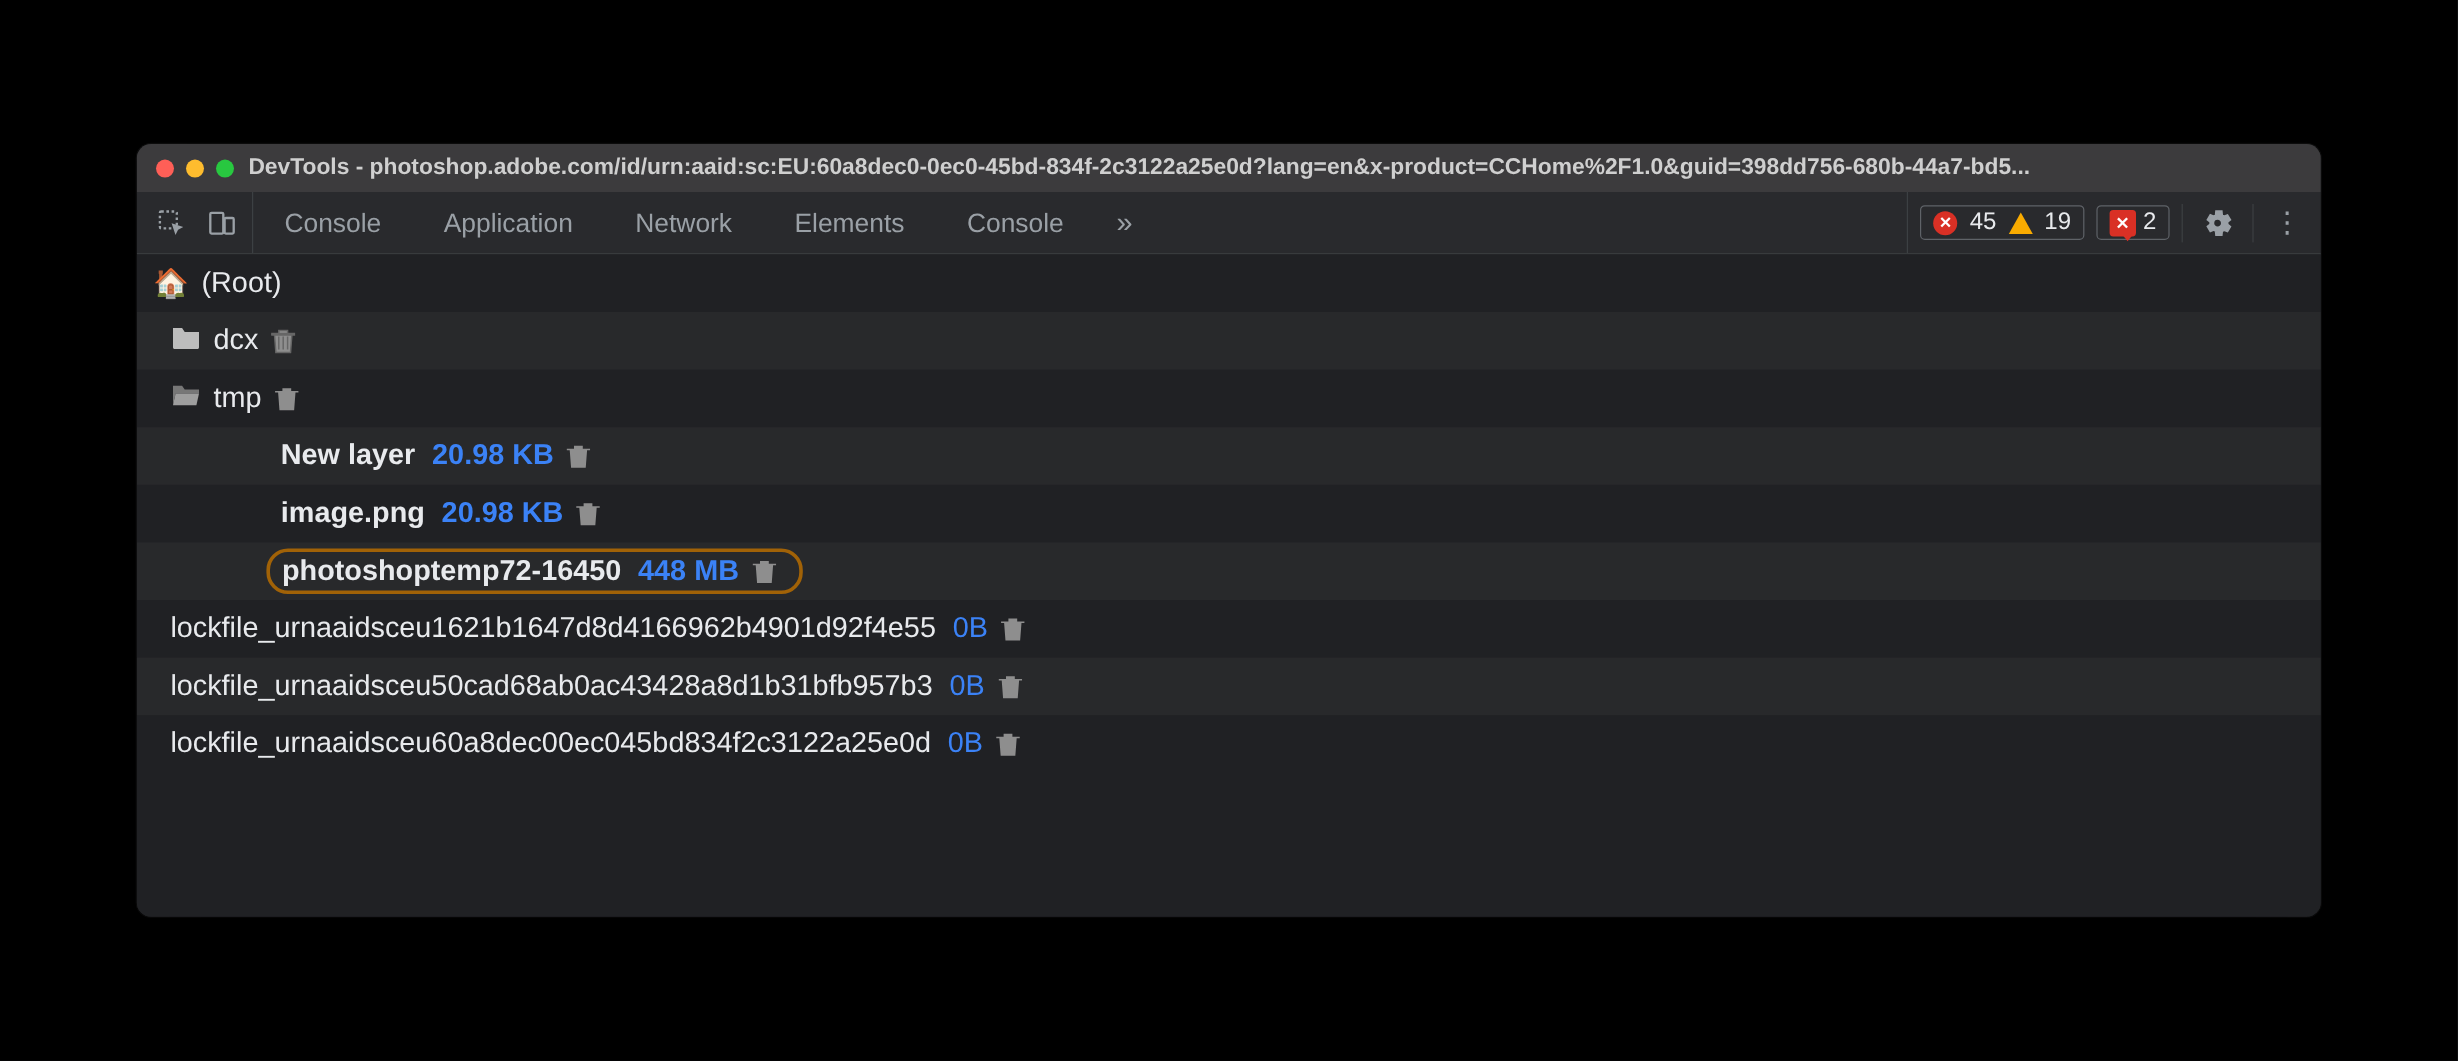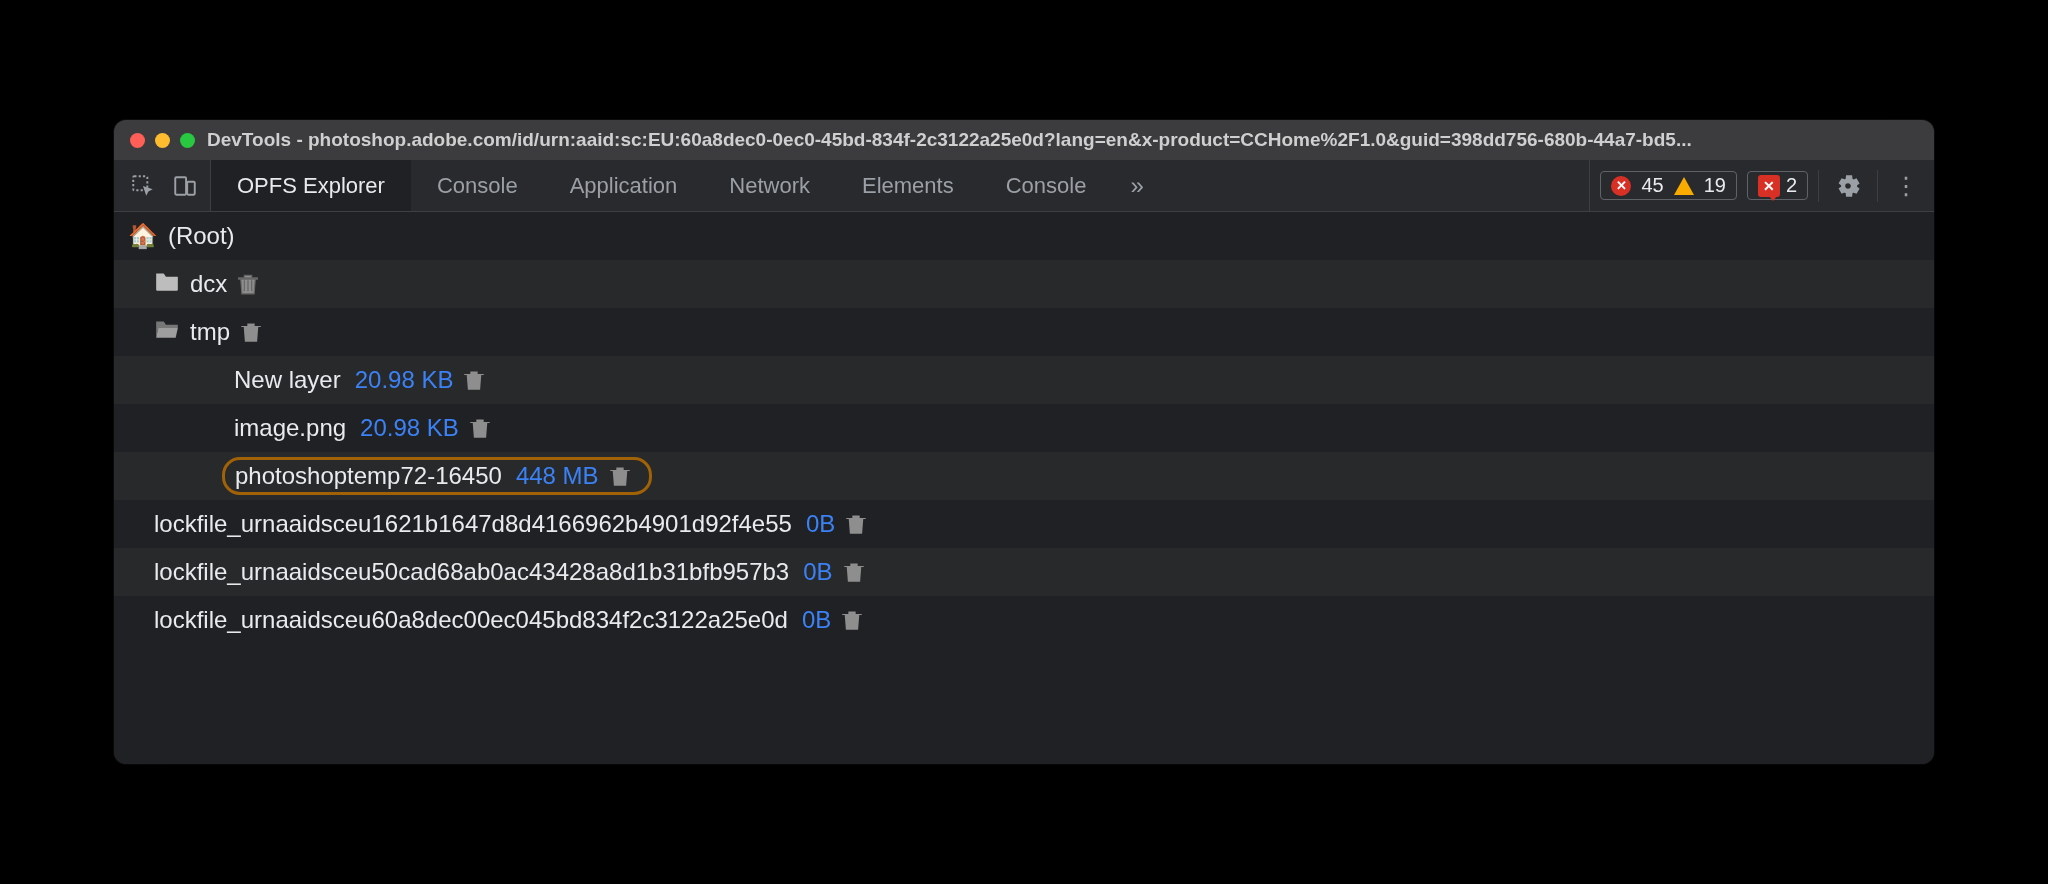--- a/index.html
+++ b/index.html
@@ -133,22 +133,22 @@
     display: flex;
     align-items: center;
     height: 48px;
     font-size: 24px;
     color: #e8eaed;
     gap: 10px;
     padding-right: 20px;
   }
   .row.stripe { background: #28292b; }
   .indent0 { padding-left: 14px; }
-  .indent1 { padding-left: 40px; }
-  .indent2 { padding-left: 120px; }
+  .indent1 { padding-left: 28px; }
+  .indent2 { padding-left: 120px; font-weight: bold; }
   .file-size { color: #3b82f6; margin-left: 4px; }
   .trash {
     width: 22px; height: 24px;
     display: inline-flex; align-items: center; justify-content: center;
   }
   .trash svg { width: 20px; height: 22px; fill: #8e8e8e; }
   .folder-icon svg { width: 26px; height: 22px; fill: #bdbdbd; }
   .folder-icon.open svg { fill: #9e9e9e; }
   .house { font-size: 24px; }
   .highlight {
@@ -184,21 +184,20 @@
           </svg>
       </div>
       <div class="tool-icon">
         <svg viewBox="0 0 24 24">
             <rect x="3" y="4" width="10" height="16" rx="1"></rect>
             <rect x="14" y="8" width="7" height="12" rx="1"></rect>
           </svg>
       </div>
     </div>
     <div class="tabs">
-      <div class="tab active">OPFS Explorer</div>
       <div class="tab">Console</div>
       <div class="tab">Application</div>
       <div class="tab">Network</div>
       <div class="tab">Elements</div>
       <div class="tab">Console</div>
       <div class="tab more">»</div>
     </div>
     <div class="toolbar-right">
       <div class="badge-group">
         <span class="status-icon err-icon">✕</span>

